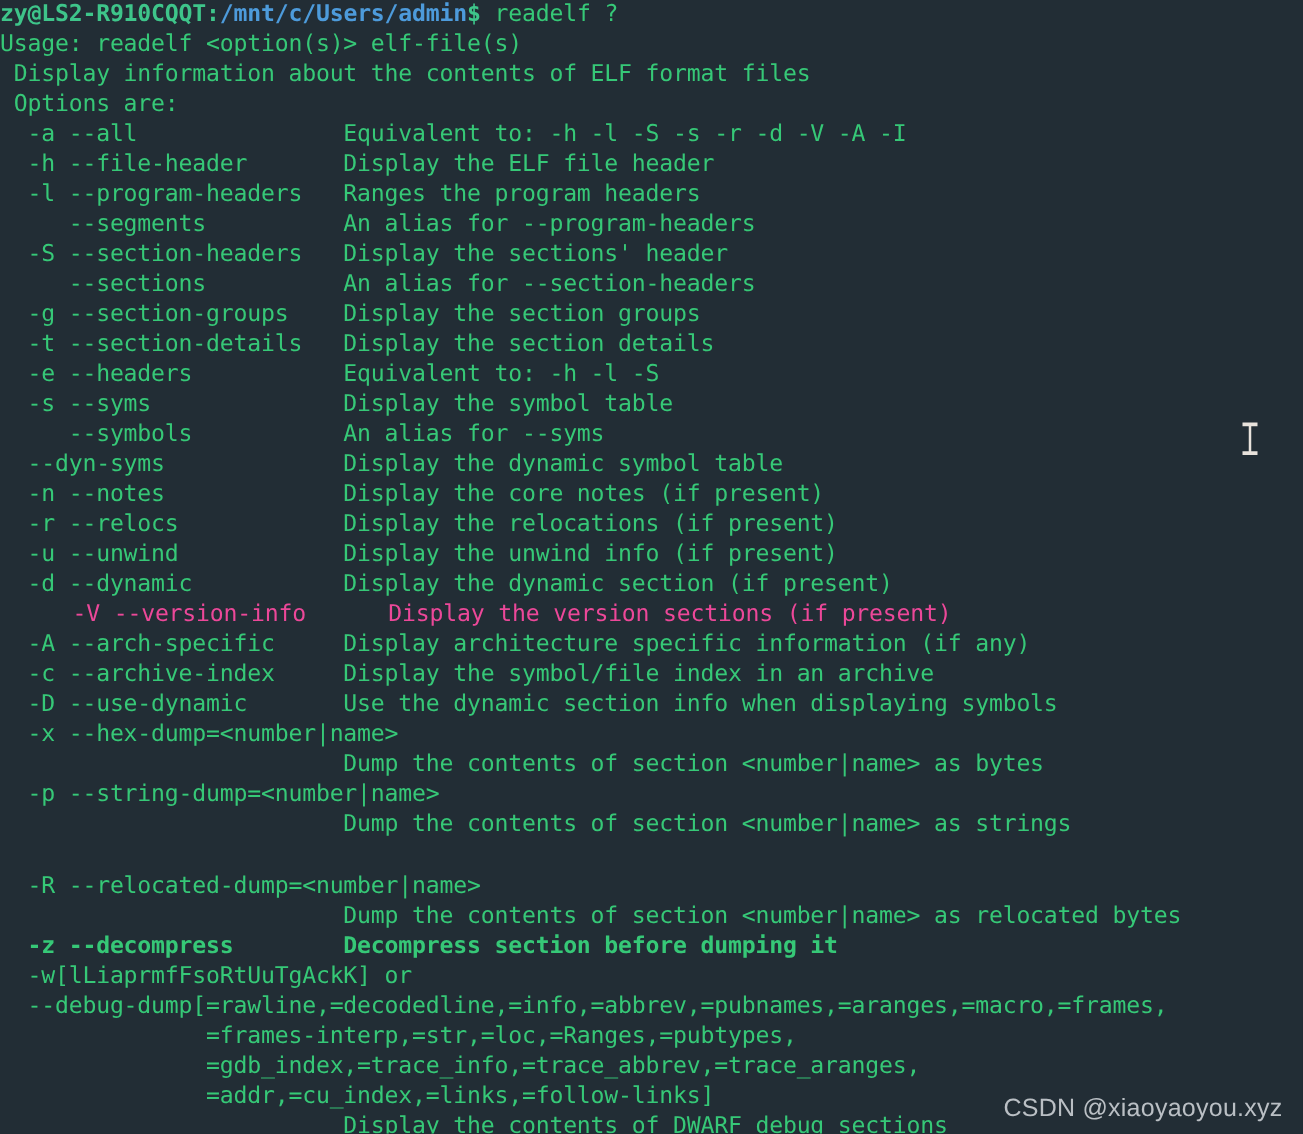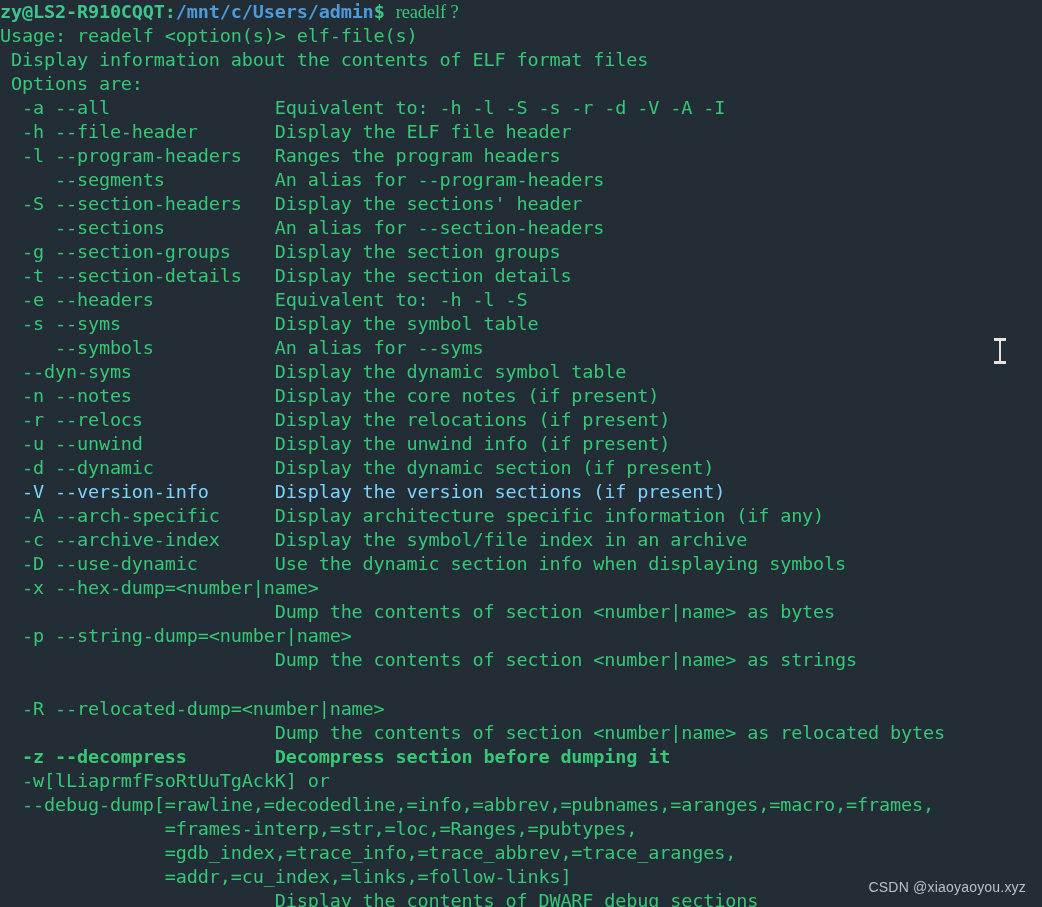--- a/index.html
+++ b/index.html
@@ -78,34 +78,34 @@
     background: #e8e2dc;
   }
 
   
   #watermark {
     position: absolute;
     right: 16px;
     bottom: 8px;
     color: #c7ccd1;
     font-family: "Liberation Sans", "DejaVu Sans", sans-serif;
-    font-size: 14px;
+    font-size: 20px;
     letter-spacing: 0.2px;
     opacity: 0.92;
     white-space: pre;
   }
 </style>
 </head>
 <body style="background: rgb(34, 45, 53);">
 
 <div id="terminal" style="background: rgb(34, 45, 53);">
 
   <div id="screen">
 
-    <div class="line"><span class="seg c-user">zy@LS2-R910CQQT</span><span class="seg c-user">:</span><span class="seg c-path" style="color: rgb(77, 155, 219);">/mnt/c/Users/admin</span><span class="seg c-user">$</span><span class="seg c-cmd" style="color: rgb(200, 210, 216);"> </span><span class="seg c-green" style="color: rgb(54, 200, 119); font-family: Liberation Serif, serif;">readelf ?</span></div>
+    <div class="line"><span class="seg c-user">zy@LS2-R910CQQT</span><span class="seg c-user">:</span><span class="seg c-path" style="color: rgb(77, 155, 219);">/mnt/c/Users/admin</span><span class="seg c-user">$</span><span class="seg c-cmd" style="color: rgb(200, 210, 216);"> </span><span class="seg c-green" style="color: rgb(54, 200, 119);">readelf ?</span></div>
 
     <div id="output">
         <div class="line" style="color: rgb(54, 200, 119);">Usage: readelf &lt;option(s)&gt; elf-file(s)</div>
         <div class="line" style="color: rgb(54, 200, 119);"> Display information about the contents of ELF format files</div>
         <div class="line" style="color: rgb(54, 200, 119);"> Options are:</div>
         <div class="line" style="color: rgb(54, 200, 119);">  -a --all               Equivalent to: -h -l -S -s -r -d -V -A -I</div>
         <div class="line" style="color: rgb(54, 200, 119);">  -h --file-header       Display the ELF file header</div>
         <div class="line" style="color: rgb(54, 200, 119);">  -l --program-headers   Ranges the program headers</div>
         <div class="line" style="color: rgb(54, 200, 119);">     --segments          An alias for --program-headers</div>
         <div class="line" style="color: rgb(54, 200, 119);">  -S --section-headers   Display the sections' header</div>
@@ -113,21 +113,21 @@
         <div class="line" style="color: rgb(54, 200, 119);">  -g --section-groups    Display the section groups</div>
         <div class="line" style="color: rgb(54, 200, 119);">  -t --section-details   Display the section details</div>
         <div class="line" style="color: rgb(54, 200, 119);">  -e --headers           Equivalent to: -h -l -S</div>
         <div class="line" style="color: rgb(54, 200, 119);">  -s --syms              Display the symbol table</div>
         <div class="line" style="color: rgb(54, 200, 119);">     --symbols           An alias for --syms</div>
         <div class="line" style="color: rgb(54, 200, 119);">  --dyn-syms             Display the dynamic symbol table</div>
         <div class="line" style="color: rgb(54, 200, 119);">  -n --notes             Display the core notes (if present)</div>
         <div class="line" style="color: rgb(54, 200, 119);">  -r --relocs            Display the relocations (if present)</div>
         <div class="line" style="color: rgb(54, 200, 119);">  -u --unwind            Display the unwind info (if present)</div>
         <div class="line" style="color: rgb(54, 200, 119);">  -d --dynamic           Display the dynamic section (if present)</div>
-        <div class="line" style="color: #7dd3fc;">  -V --version-info      Display the version sections (if present)</div>
+        <div class="line" style="color: #ec4899; margin-left: 36px;">  -V --version-info      Display the version sections (if present)</div>
         <div class="line" style="color: rgb(54, 200, 119);">  -A --arch-specific     Display architecture specific information (if any)</div>
         <div class="line" style="color: rgb(54, 200, 119);">  -c --archive-index     Display the symbol/file index in an archive</div>
         <div class="line" style="color: rgb(54, 200, 119);">  -D --use-dynamic       Use the dynamic section info when displaying symbols</div>
         <div class="line" style="color: rgb(54, 200, 119);">  -x --hex-dump=&lt;number|name&gt;</div>
         <div class="line" style="color: rgb(54, 200, 119);">                         Dump the contents of section &lt;number|name&gt; as bytes</div>
         <div class="line" style="color: rgb(54, 200, 119);">  -p --string-dump=&lt;number|name&gt;</div>
         <div class="line" style="color: rgb(54, 200, 119);">                         Dump the contents of section &lt;number|name&gt; as strings</div>
         <div class="line" style="color: rgb(54, 200, 119); margin-top: 25px;">  -R --relocated-dump=&lt;number|name&gt;</div>
         <div class="line" style="color: rgb(54, 200, 119);">                         Dump the contents of section &lt;number|name&gt; as relocated bytes</div>
         <div class="line" style="color: rgb(54, 200, 119); font-weight: bold;">  -z --decompress        Decompress section before dumping it</div>

